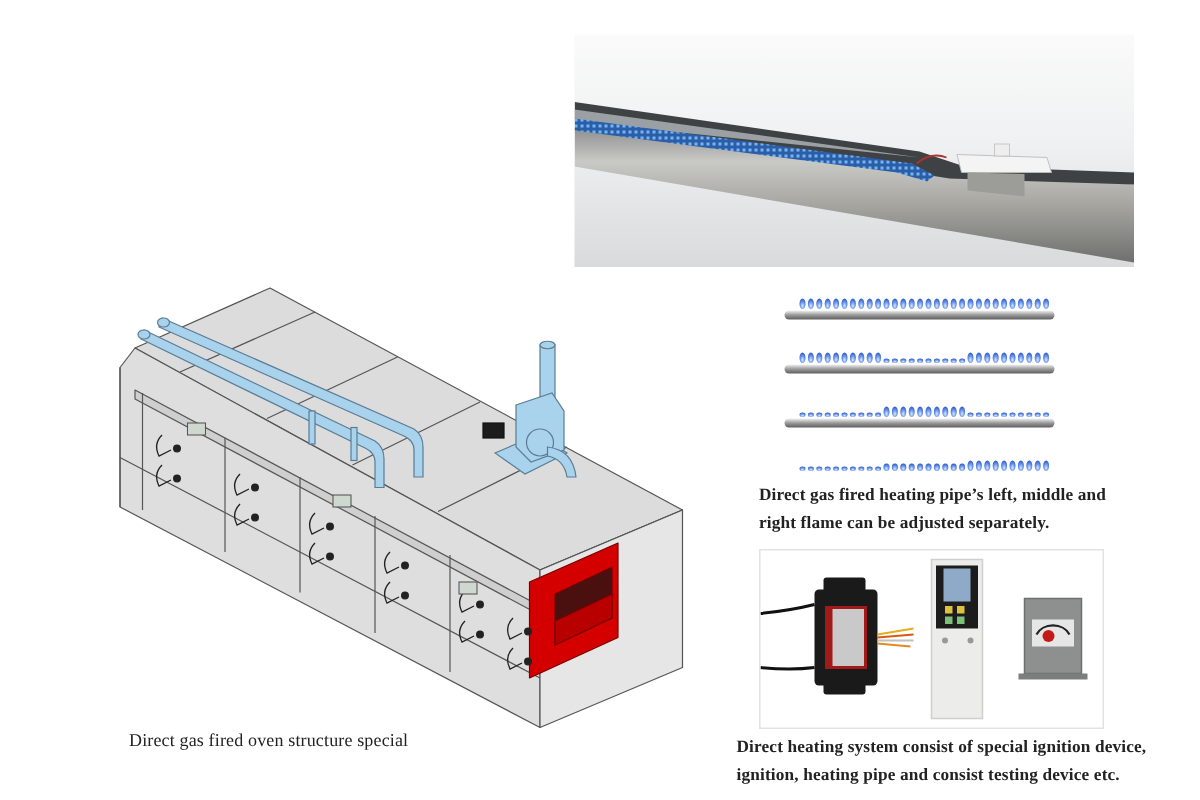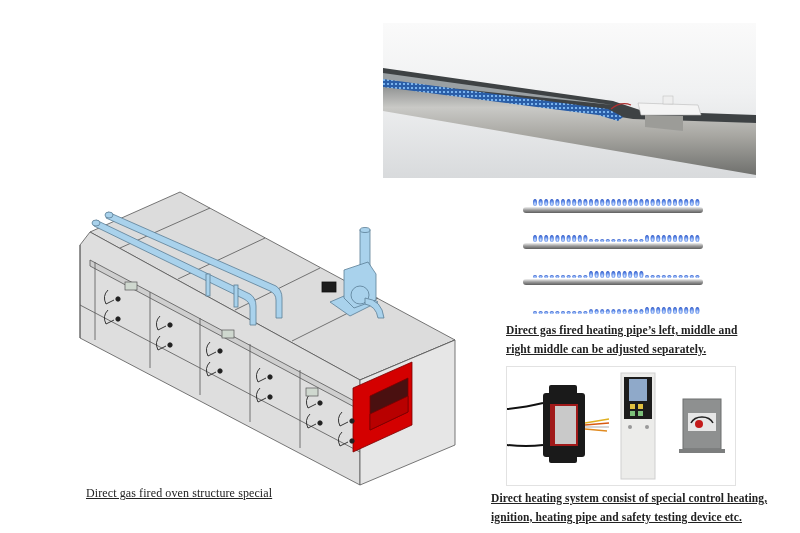--- a/index.html
+++ b/index.html
@@ -1,17 +1,17 @@
 <!DOCTYPE html>
 <html><head>
 <meta charset="utf-8">
 <style>
   html,body{margin:0;padding:0;}
   body{width:800px;height:533px;background:#ffffff;position:relative;overflow:hidden;font-family:"Liberation Serif","DejaVu Serif",serif;color:#222;}
-  .abs{position:absolute;text-decoration:underline;}
+  .abs{position:absolute;}
   .caption{font-size:11.5px;line-height:19px;color:#222;font-weight:bold;letter-spacing:0.1px;}
   .caption.thin{font-weight:normal;}
   #pipe-photo{left:383px;top:23px;width:373px;height:155px;overflow:hidden;background:linear-gradient(180deg,#fafafa 0%,#f0f1f2 45%,#d8dadc 100%);}
   #flame-panel{left:505px;top:185px;width:200px;height:130px;}
   #device-panel{left:506px;top:366px;width:228px;height:118px;border:1px solid #e2e2e2;background:#fff;}
   #oven{left:60px;top:190px;width:410px;height:300px;}
 </style>
 </head>
 <body>
 
@@ -188,21 +188,21 @@
         <ellipse cx="170" cy="125.5" rx="2" ry="3.5" fill="url(#flame)"></ellipse>
         <ellipse cx="175.6" cy="125.5" rx="2" ry="3.5" fill="url(#flame)"></ellipse>
         <ellipse cx="181.2" cy="125.5" rx="2" ry="3.5" fill="url(#flame)"></ellipse>
         <ellipse cx="186.79999999999998" cy="125.5" rx="2" ry="3.5" fill="url(#flame)"></ellipse>
         <ellipse cx="192.39999999999998" cy="125.5" rx="2" ry="3.5" fill="url(#flame)"></ellipse>
       </g>
     </svg>
 </div>
 
 <div class="abs caption" style="left:506px;top:321px;">Direct gas fired heating pipe’s left, middle and</div>
-<div class="abs caption" style="left:506px;top:340px;">right middle can be adjusted separately.</div>
+<div class="abs caption" style="left:506px;top:340px;">right flame can be adjusted separately.</div>
 
 <div id="device-panel" class="abs">
   <svg width="228" height="118" viewBox="0 0 228 118">
 
     <g>
       <path d="M0,42 Q20,40 36,36" stroke="#111" stroke-width="2" fill="none"></path>
       <path d="M0,78 Q20,80 36,78" stroke="#111" stroke-width="2" fill="none"></path>
       <rect x="36" y="26" width="42" height="64" rx="3" fill="#1a1a1a"></rect>
       <rect x="42" y="18" width="28" height="10" rx="2" fill="#1a1a1a"></rect>
       <rect x="42" y="88" width="28" height="8" rx="2" fill="#1a1a1a"></rect>
@@ -229,22 +229,22 @@
     <g>
       <rect x="176" y="32" width="38" height="50" fill="#8e9090" stroke="#6d6f6f"></rect>
       <rect x="181" y="46" width="28" height="18" fill="#e6e6e6"></rect>
       <path d="M184,56 A12,10 0 0 1 206,56" stroke="#222" stroke-width="1.5" fill="none"></path>
       <circle cx="192" cy="57" r="4" fill="#c41a1a"></circle>
       <rect x="172" y="82" width="46" height="4" fill="#7c7e7e"></rect>
     </g>
   </svg>
 </div>
 
-<div class="abs caption" style="left:491px;top:489px;">Direct heating system consist of special control heating,</div>
-<div class="abs caption" style="left:491px;top:508px;">ignition, heating pipe and safety testing device etc.</div>
+<div class="abs caption" style="left:491px;top:489px;">Direct heating system consist of special ignition device,</div>
+<div class="abs caption" style="left:491px;top:508px;">ignition, heating pipe and consist testing device etc.</div>
 
 <div id="oven" class="abs">
   <svg width="410" height="300" viewBox="0 0 410 300">
     <g stroke="#555" stroke-width="0.8" stroke-linejoin="round">
 
       <polygon points="30,42 120,2 395,150 300,190" fill="#dcdcdc"></polygon>
 
       <line x1="60" y1="58" x2="150" y2="18"></line>
       <line x1="118" y1="89" x2="205" y2="48"></line>
       <line x1="175" y1="120" x2="260" y2="78"></line>

